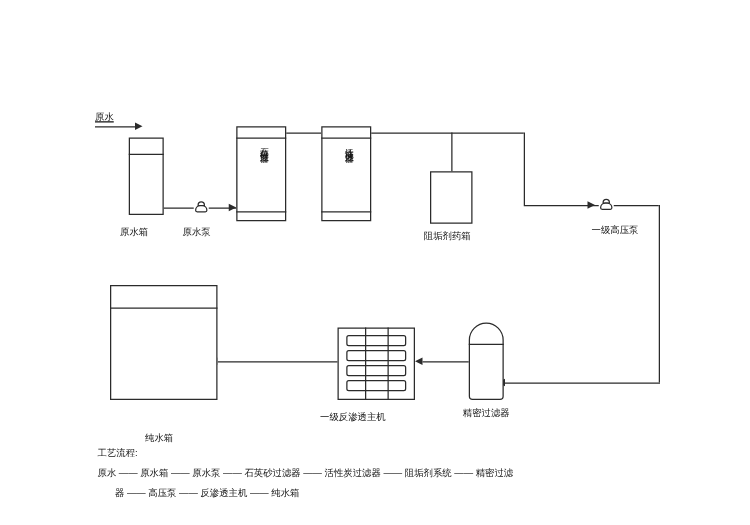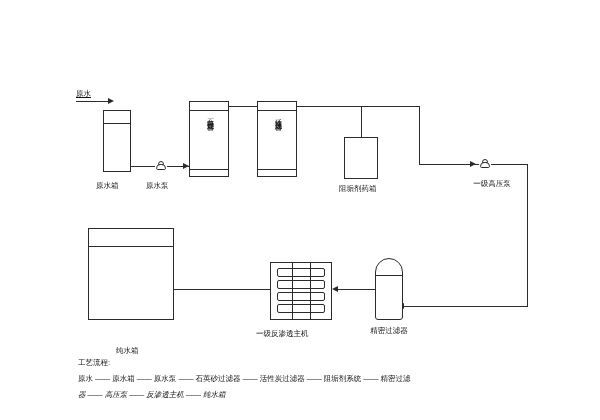--- a/index.html
+++ b/index.html
@@ -197,15 +197,15 @@
 
   <div class="line hline" style="left:174px; top:289px; width:96px;"></div>
   <div class="arrow left" style="left:168px; top:285.5px;"></div>
 
   <div class="box" style="left:88px; top:228px; width:86px; height:92px;"></div>
   <div class="line hline" style="left:88px; top:246px; width:86px;"></div>
   <div class="lbl" style="left:116px; top:326px;margin-top:20px;">纯水箱</div>
 
   <div class="flowtext" style="left:78px; top:356px;">工艺流程:</div>
   <div class="flowtext" style="left:78px; top:372px;">原水 —— 原水箱 —— 原水泵 —— 石英砂过滤器 —— 活性炭过滤器 —— 阻垢剂系统 —— 精密过滤</div>
-  <div class="flowtext" style="left:78px; top:388px;font-style:italic;">器 —— 高压泵 —— 反渗透主机 —— 纯水箱</div>
+  <div class="flowtext" style="left:92px; top:388px;">器 —— 高压泵 —— 反渗透主机 —— 纯水箱</div>
 
 </div>
 
 </body></html>

